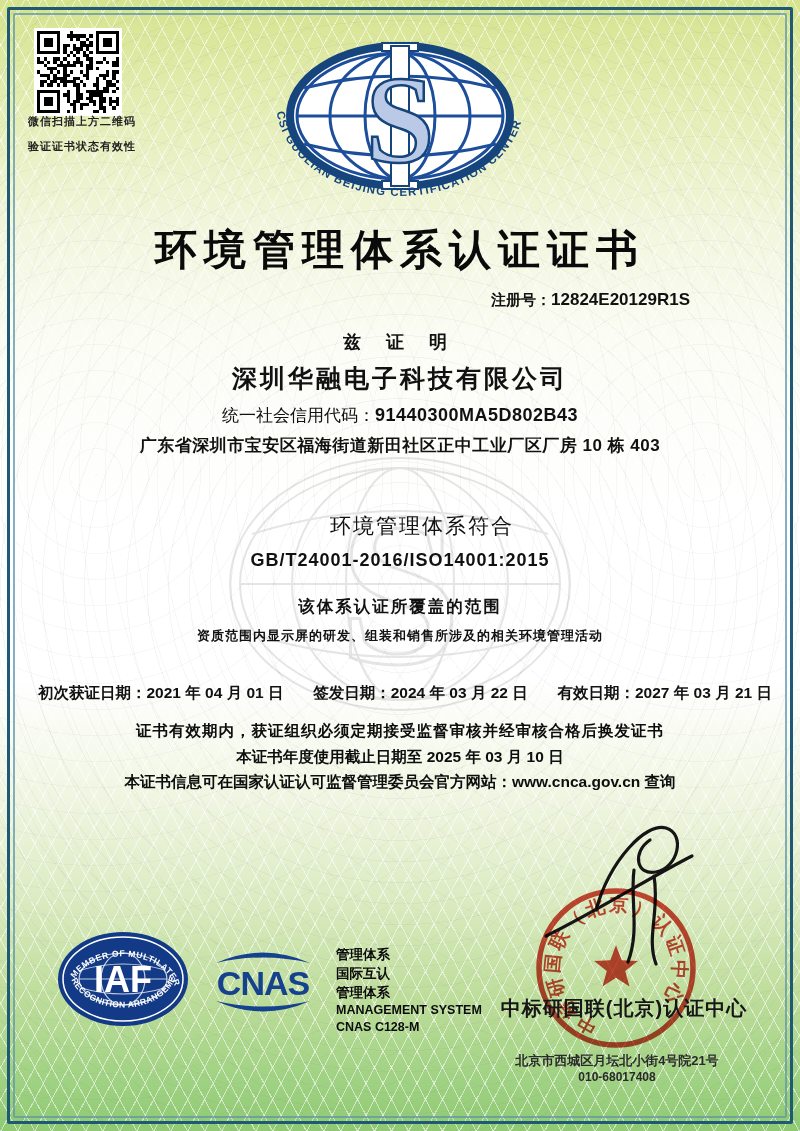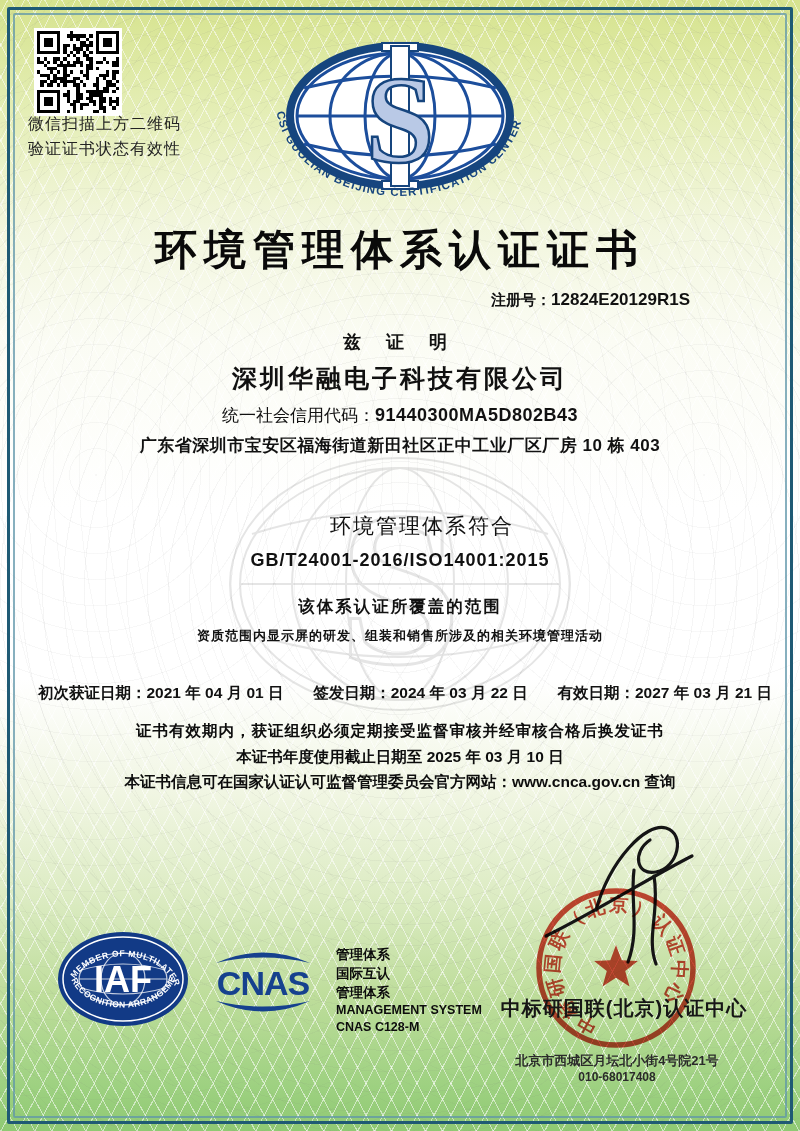--- a/index.html
+++ b/index.html
@@ -14,21 +14,21 @@
       repeating-linear-gradient(-62deg, rgba(255,255,255,0.55) 0 1px, transparent 1px 15px),
       linear-gradient(180deg,#d6e38e 0%,#e3edb2 9%,#f2f6dd 20%,#fbfcf4 30%,#ffffff 45%,#ffffff 60%,#f1f6e3 70%,#ddecc4 79%,#bedd9b 88%,#9ed181 96%,#8fc973 100%);
   }
   .frame-outer{position:absolute;inset:7px;border:3px solid #1f5a74;border-radius:2px;pointer-events:none;}
   .frame-inner{position:absolute;inset:13px;border:2px solid rgba(95,150,170,0.75);border-radius:2px;pointer-events:none;}
   .abs{position:absolute;}
   .center{left:0;right:0;text-align:center;}
   .serif{font-family:Liberation Sans, sans-serif;}
 
   .qr-box{left:34px;top:28px;width:88px;height:88px;background:#fff;padding:3px;box-sizing:border-box;}
-  .qr-cap{left:28px;width:160px;font-size:16px;letter-spacing:1px;color:#222;font-weight:400;}
+  .qr-cap{left:28px;width:160px;font-size:11px;letter-spacing:1px;color:#222;font-weight:700;}
   .cap1{top:114px;} .cap2{top:139px;}
 
   .title{top:222px;font-size:42px;font-weight:bold;letter-spacing:7px;color:#0a0a0a;}
   .reg-row{top:290px;right:110px;white-space:nowrap;}
   .reg-label{font-size:15px;font-weight:bold;text-align:center;}
   .reg-value{font-size:17px;font-weight:600;}
   .certify{top:330px;font-size:18px;font-weight:bold;letter-spacing:10px;}
   .company{top:362px;font-size:25px;font-weight:bold;letter-spacing:3px;}
   .credit{top:404px;font-size:17px;}
   .credit .lbl{font-weight:500;}

